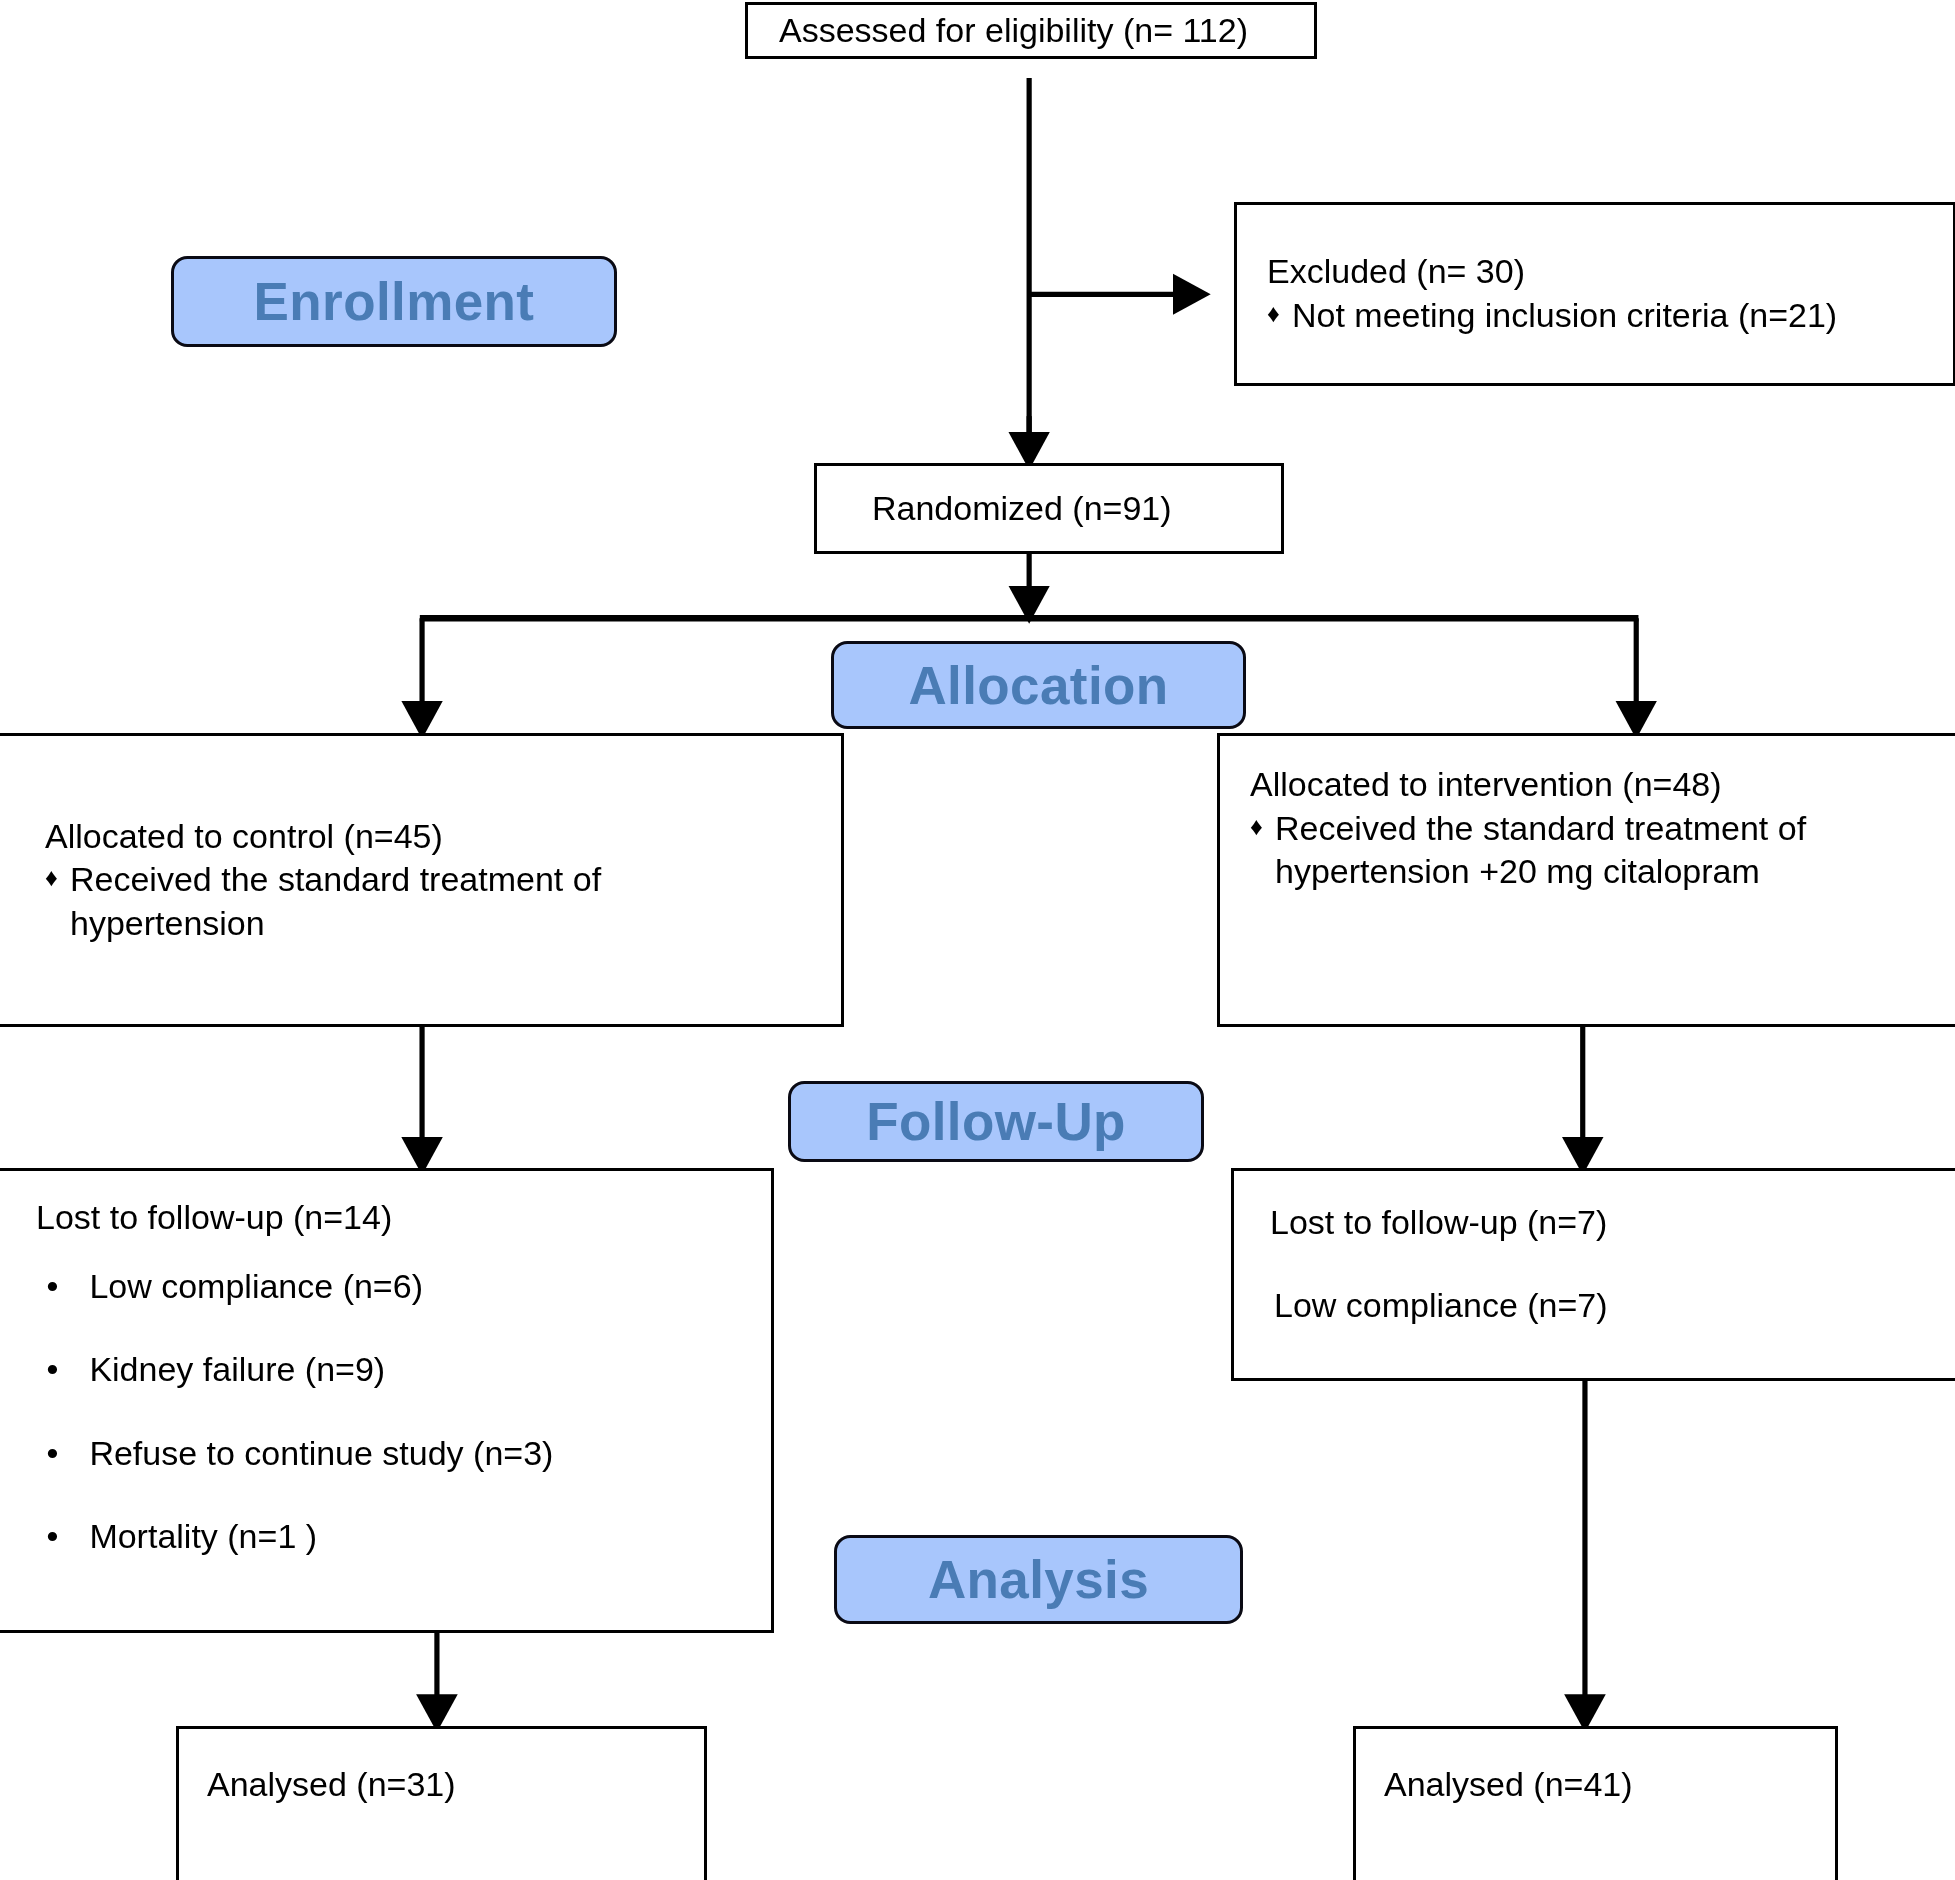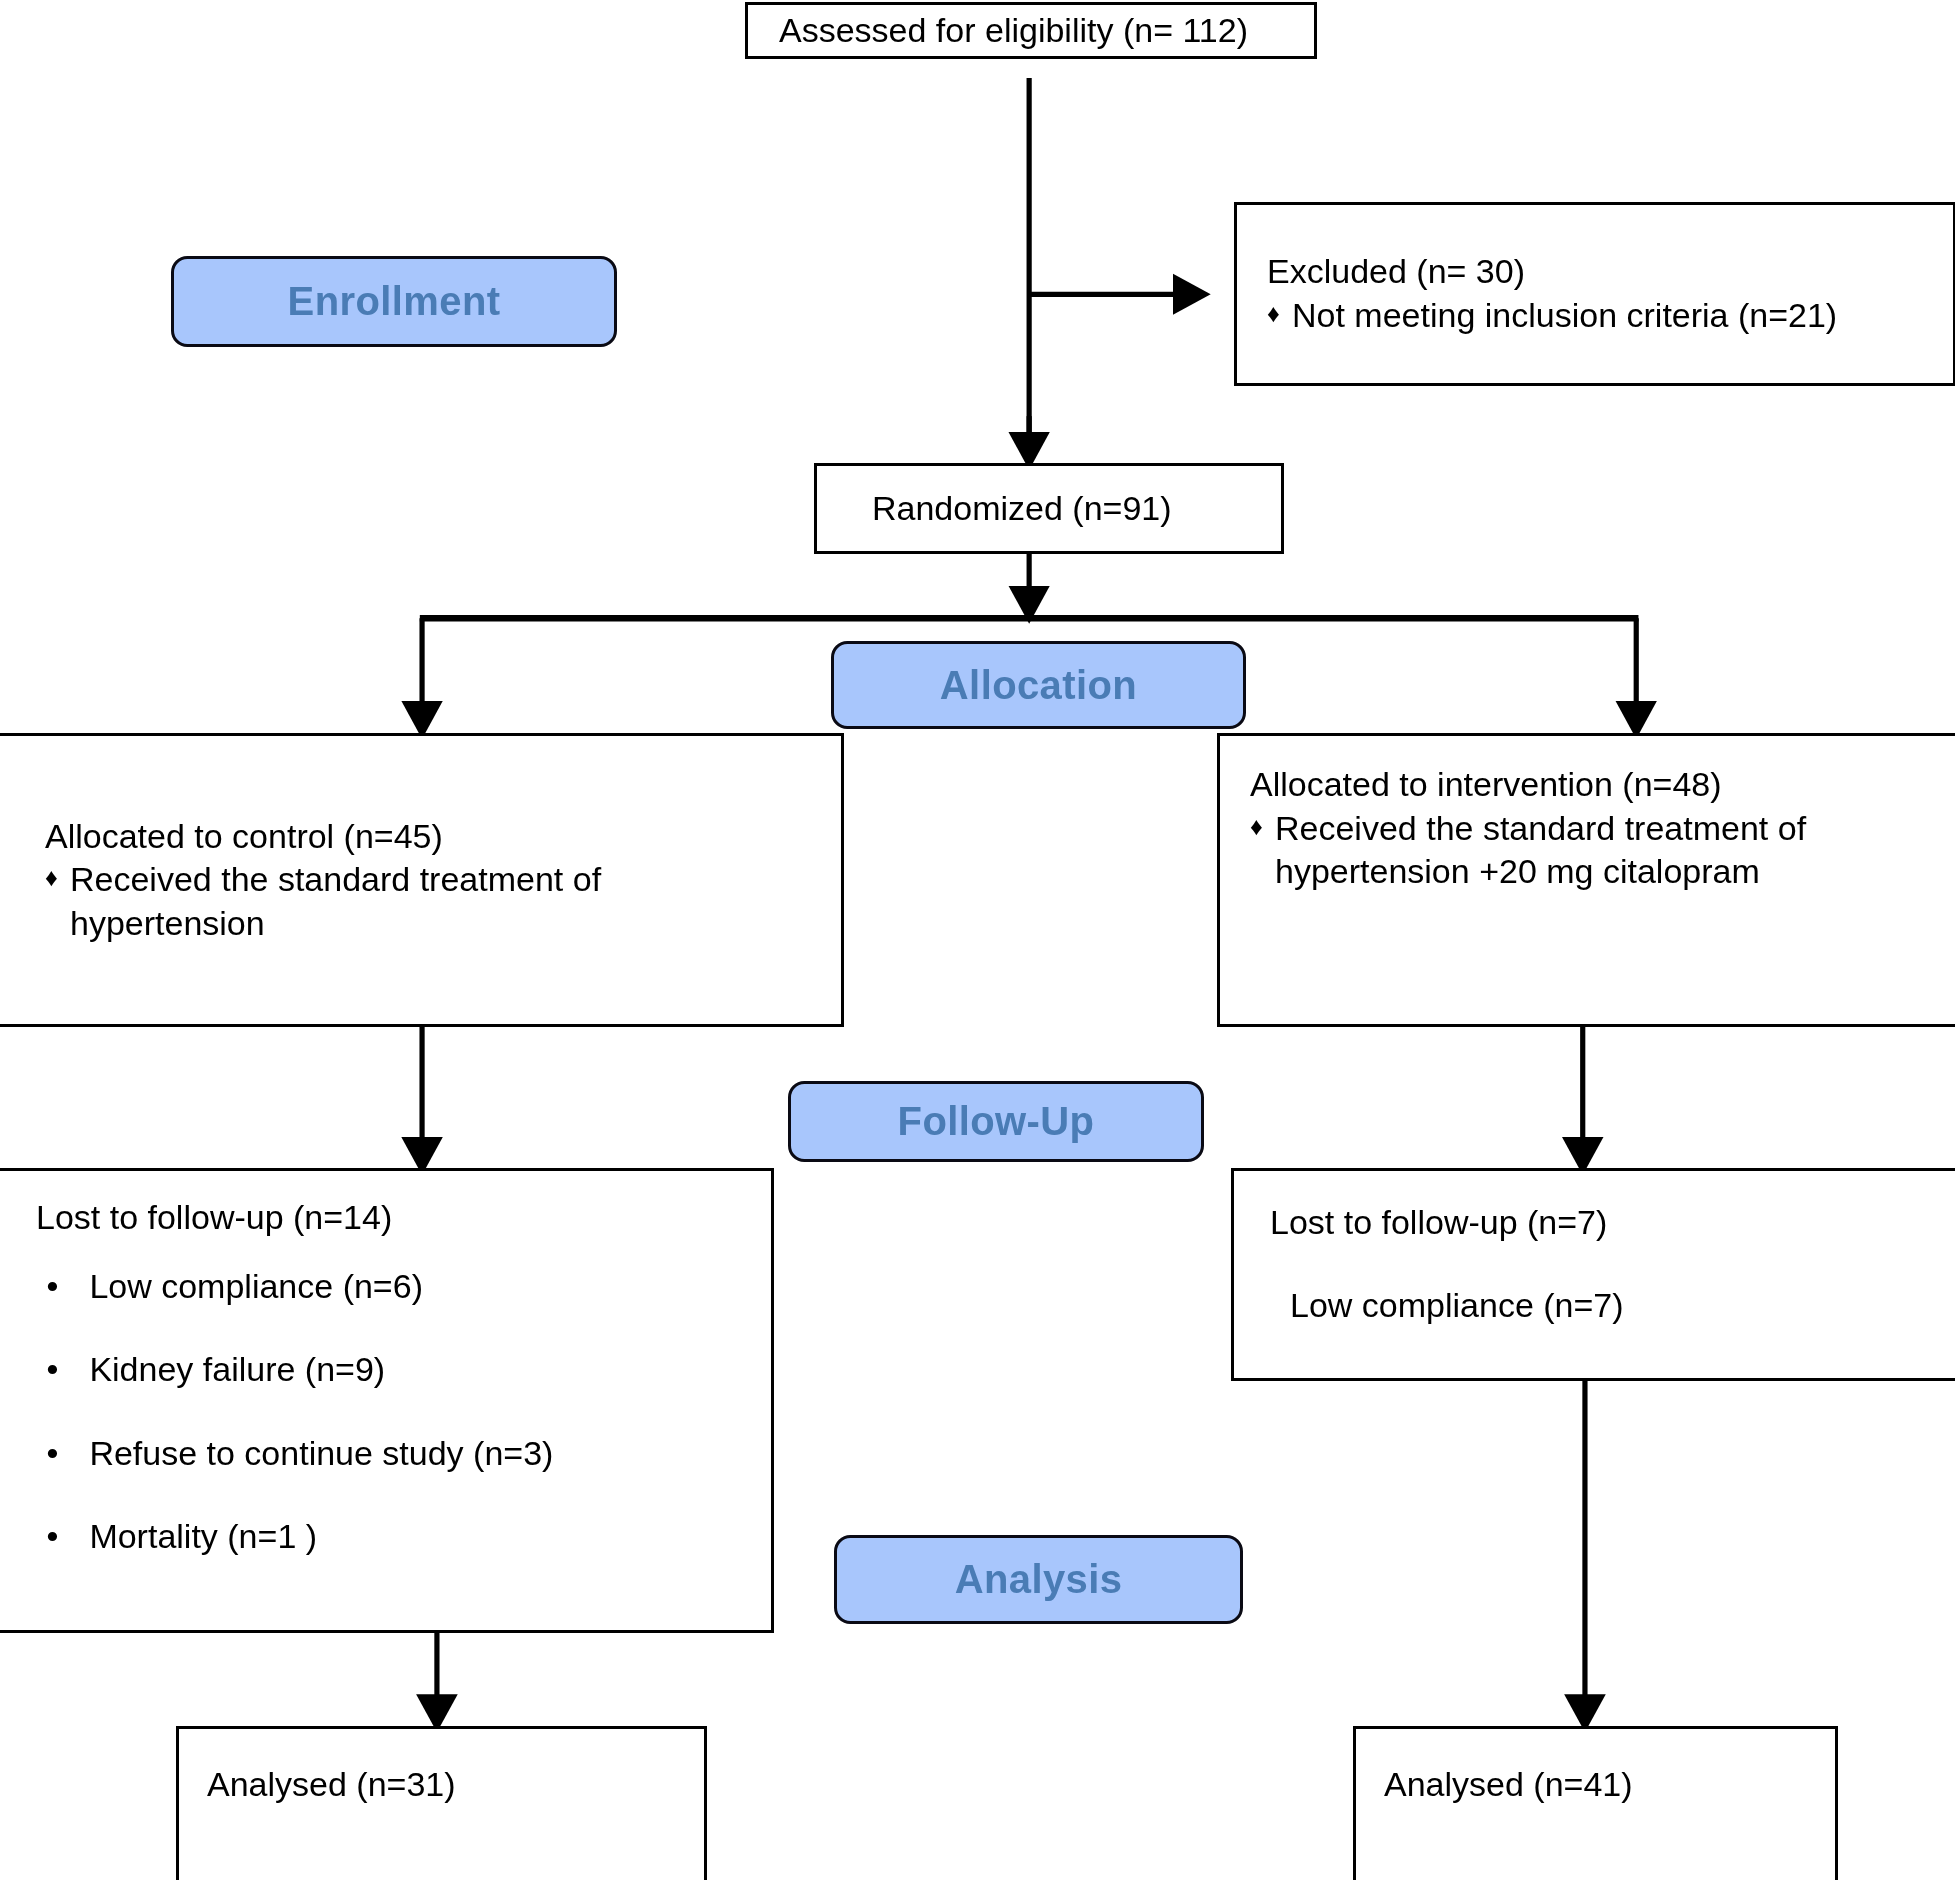--- a/index.html
+++ b/index.html
@@ -72,21 +72,21 @@
     position: absolute;
     box-sizing: border-box;
     background: #a8c6fc;
     border: 3.7px solid #0a0a14;
     border-radius: 16.3px;
     display: flex;
     align-items: center;
     justify-content: center;
     color: #4a7cb5;
     font-weight: bold;
-    font-size: 40px;
+    font-size: 53px;
     letter-spacing: 0.4px;
     z-index: 5;
   }
 
   .spacer-gap { height: 25px; }
 </style>
 </head>
 <body>
 
 <div id="stage">
@@ -185,21 +185,21 @@
     </div>
     <div class="bullet-row" style="padding-left:36px;">
       <span class="bullet-dot">•</span>
       <span class="bullet-text">Mortality (n=1 )</span>
     </div>
   </div>
 
   <div class="node" style="left:1231px; top:1168px; width:728px; height:213px; justify-content:flex-start; padding-top:30px;">
     <div class="node-line" style="padding-left:36px;">Lost to follow-up (n=7)</div>
     <div class="spacer-gap" style="height:39px;"></div>
-    <div class="node-line" style="padding-left:56px;">Low compliance (n=7)</div>
+    <div class="node-line" style="padding-left:40px;">Low compliance (n=7)</div>
   </div>
 
   <div class="node" style="left:176px; top:1726px; width:531px; height:158px; justify-content:flex-start; padding-top:34px;">
     <div class="node-line" style="padding-left:28px;">Analysed (n=31)</div>
   </div>
 
   <div class="node" style="left:1353px; top:1726px; width:485px; height:158px; justify-content:flex-start; padding-top:34px;">
     <div class="node-line" style="padding-left:28px;">Analysed (n=41)</div>
   </div>
 

